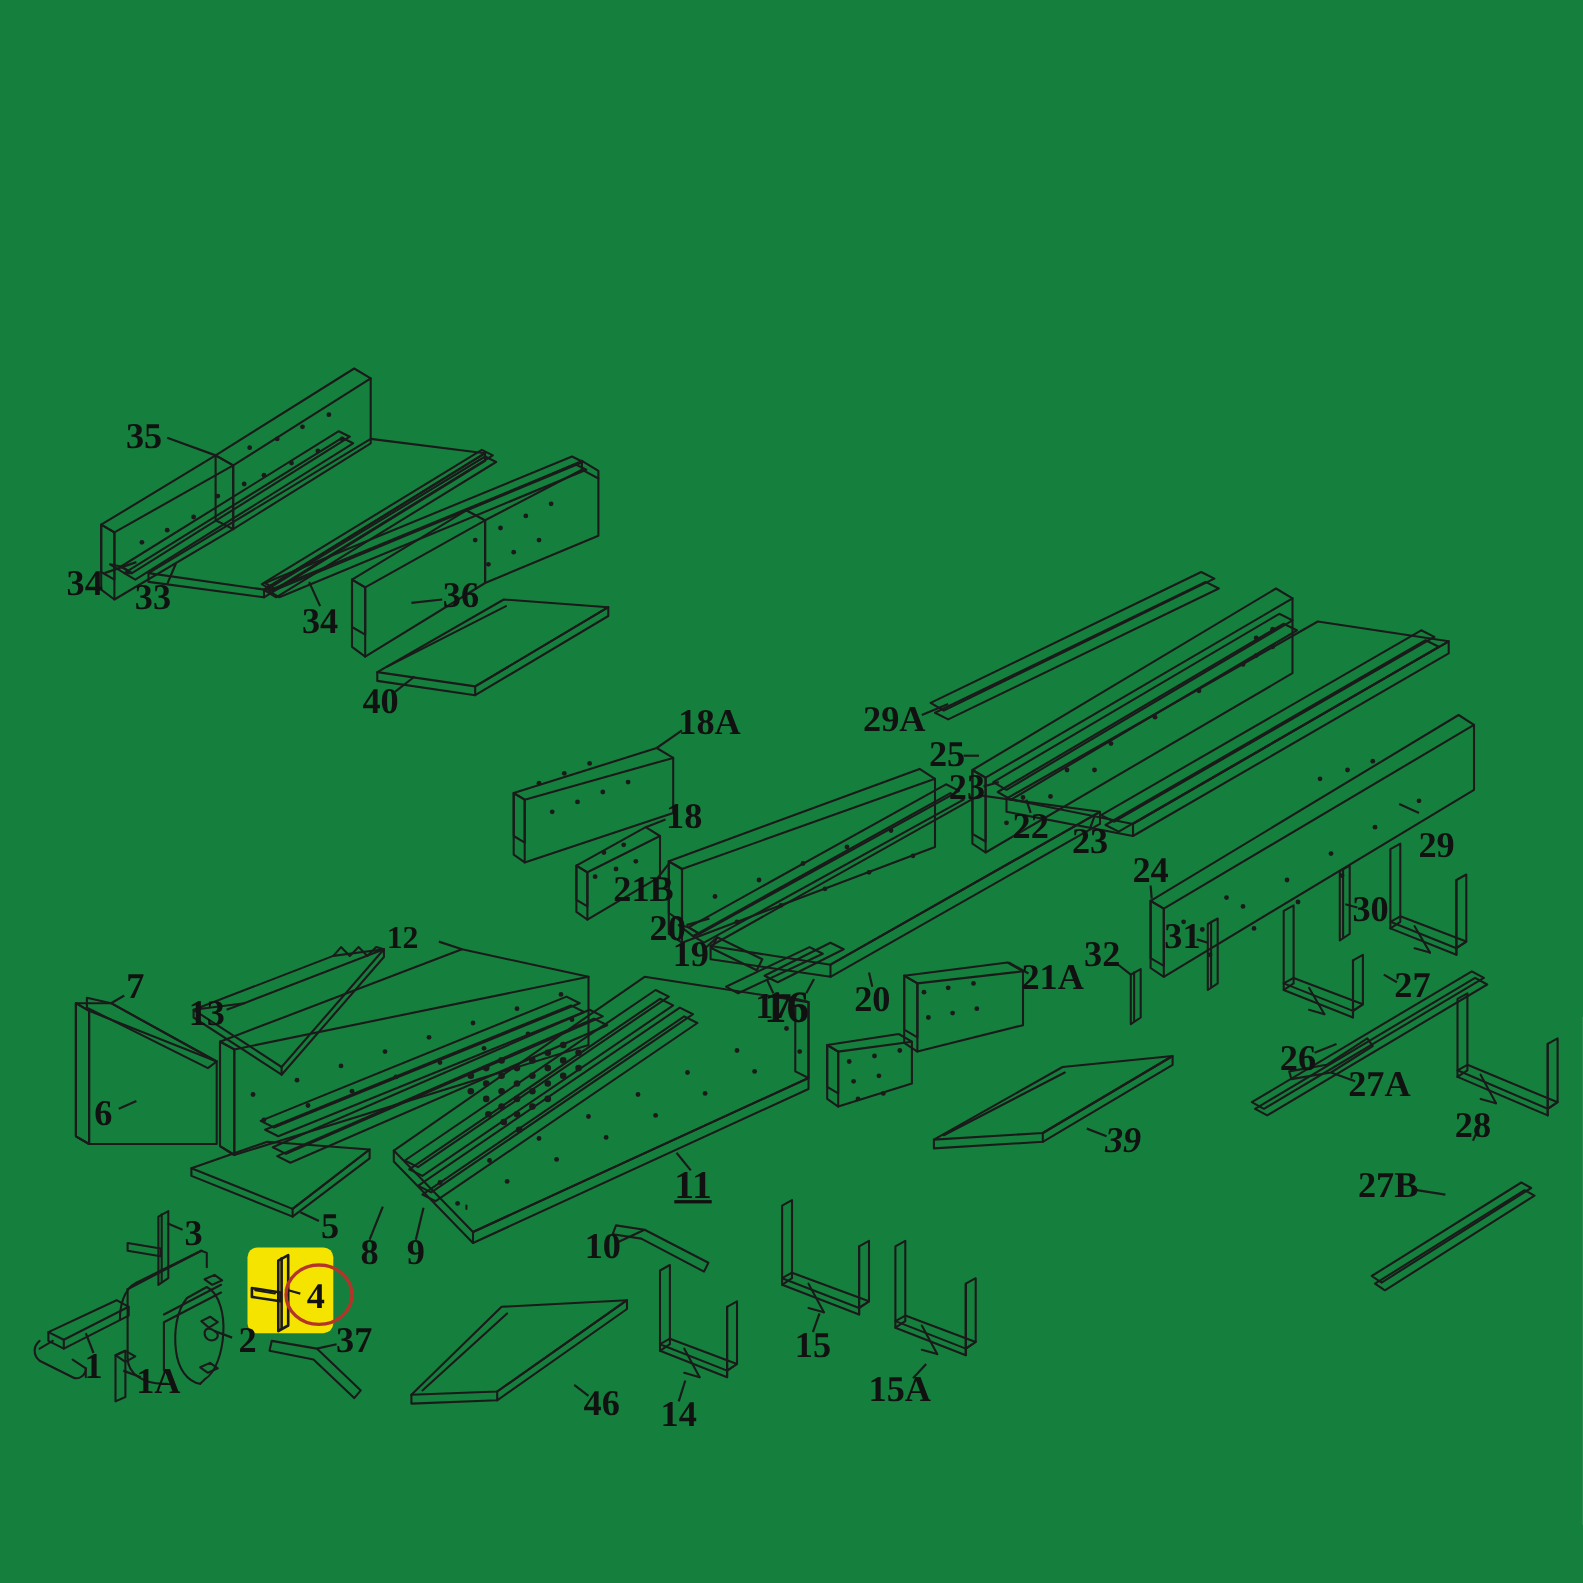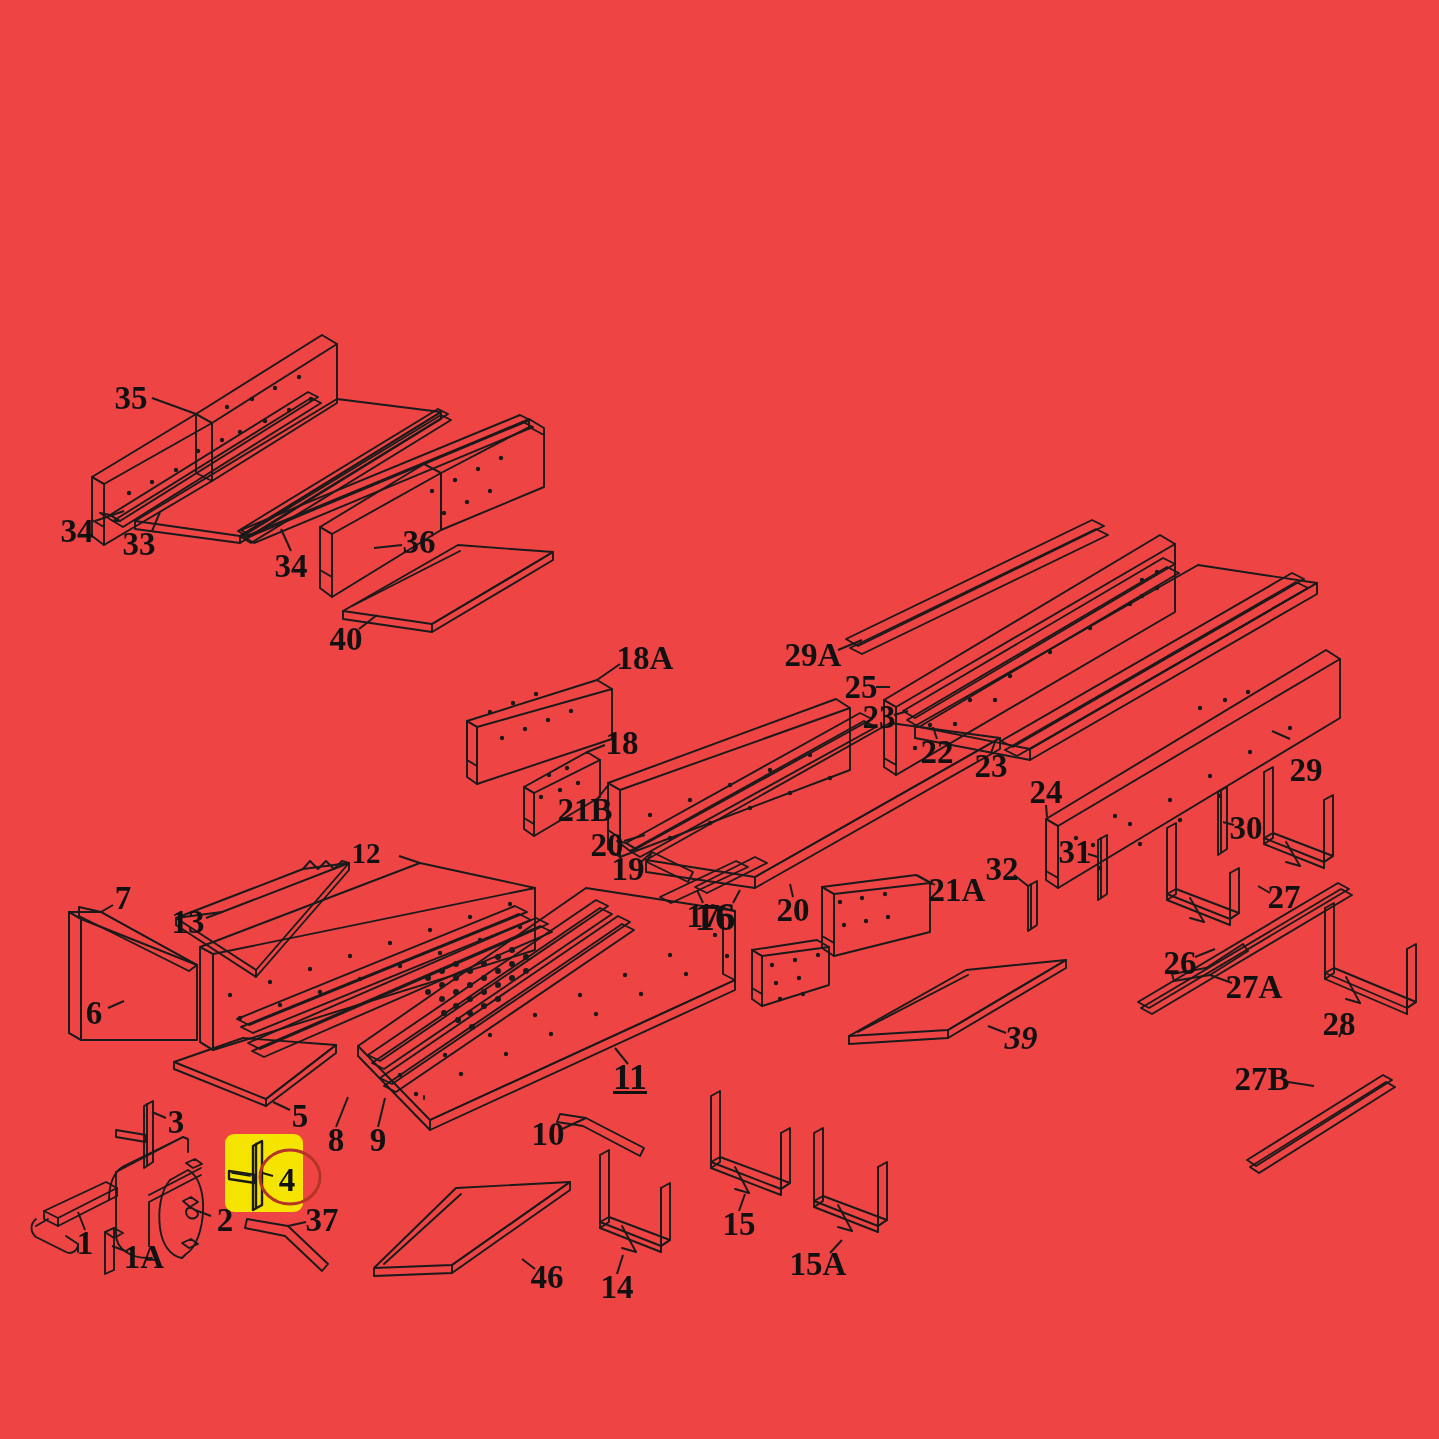--- a/index.html
+++ b/index.html
@@ -8,21 +8,21 @@
     padding: 0;
     background: #ffffff;
   }
   body {
     font-family: "Liberation Serif", serif;
   }
   #stage {
     position: relative;
     width: 1439px;
     height: 1439px;
-    background: #ef4444;
+    background: #15803d;
     overflow: hidden;
   }
   #diagram-svg {
     position: absolute;
     left: 0;
     top: 0;
     width: 1439px;
     height: 1439px;
   }
   .callout {

